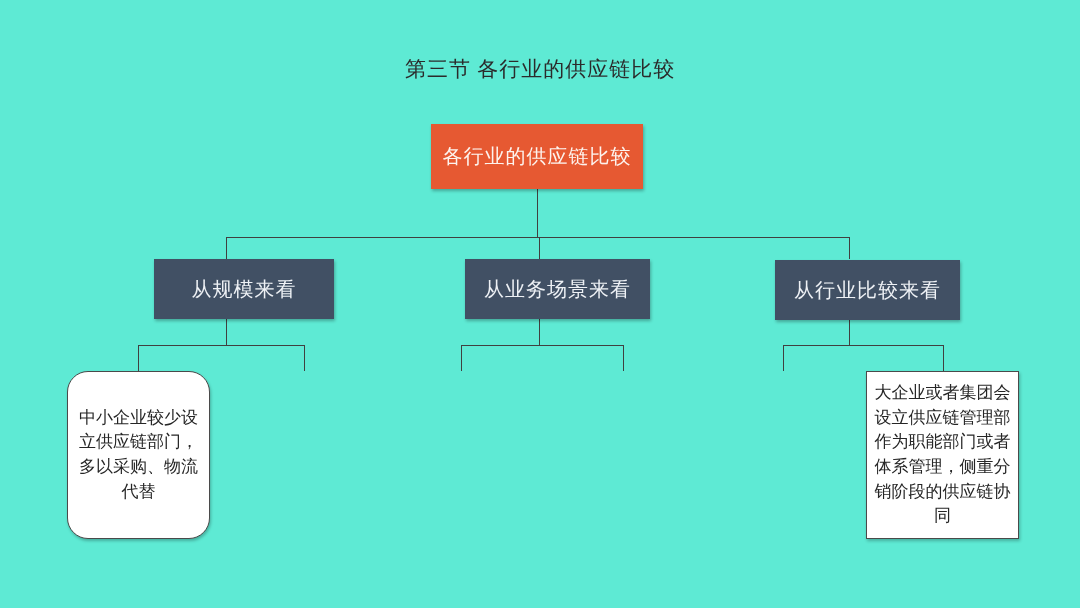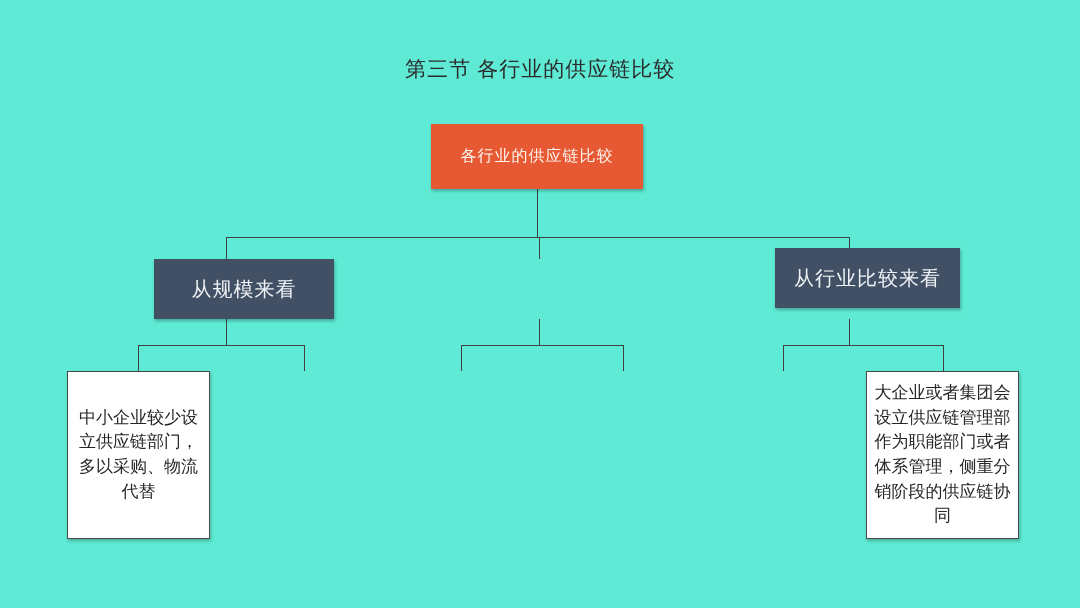--- a/index.html
+++ b/index.html
@@ -38,47 +38,47 @@
     display: flex;
     align-items: center;
     justify-content: center;
     text-align: center;
     box-sizing: border-box;
   }
   .node.root {
     left: 431px; top: 124px; width: 212px; height: 65px;
     background: #e65932;
     color: #fdf3ee;
-    font-size: 16px;
+    font-size: 20px;
     letter-spacing: 1px;
     box-shadow: 1px 2px 3px rgba(0,0,0,0.28);
   }
   .node.branch {
     background: #415064;
     color: #eef1f5;
     font-size: 20px;
     letter-spacing: 1px;
     box-shadow: 1px 2px 3px rgba(0,0,0,0.28);
     margin-left: 18px;
   }
   .node.b1 { left: 136px; top: 259px; width: 180px; height: 60px; }
   .node.b2 { left: 447px; top: 259px; width: 185px; height: 60px; }
-  .node.b3 { left: 757px; top: 248px; width: 185px; height: 60px; }
+  .node.b3 { left: 757px; top: 260px; width: 185px; height: 60px; }
   .node.leaf {
     top: 371px;
     height: 168px;
     background: #ffffff;
     border: 1px solid #4a4a4a;
     color: #262626;
     font-size: 17px;
     line-height: 1.45;
     padding: 4px 5px;
     box-shadow: 1px 2px 3px rgba(0,0,0,0.25);
   }
-  .node.l1 { left: 67px;  width: 143px; }
+  .node.l1 { left: 67px;  width: 143px; border-radius: 21px; }
   .node.l2 { left: 228px; width: 152px; }
   .node.l3 { left: 386px; width: 151px; }
   .node.l4 { left: 546px; width: 154px; }
   .node.l5 { left: 707px; width: 153px; }
   .node.l6 { left: 866px; width: 153px; }
 </style>
 </head>
 <body>
 
 <div class="canvas">
@@ -107,18 +107,19 @@
       <path d="M849,319 V345"></path>
       <path d="M783,345 H943"></path>
       <path d="M783,345 V371"></path>
       <path d="M943,345 V371"></path>
     </g>
   </svg>
 
   <div class="node root">各行业的供应链比较</div>
 
   <div class="node branch b1">从规模来看</div>
+  <div class="node branch b2">从业务场景来看</div>
   <div class="node branch b3">从行业比较来看</div>
 
   <div class="node leaf l1">中小企业较少设立供应链部门，多以采购、物流代替</div>
   <div class="node leaf l6">大企业或者集团会设立供应链管理部作为职能部门或者体系管理，侧重分销阶段的供应链协同</div>
 
 </div>
 
 </body></html>

